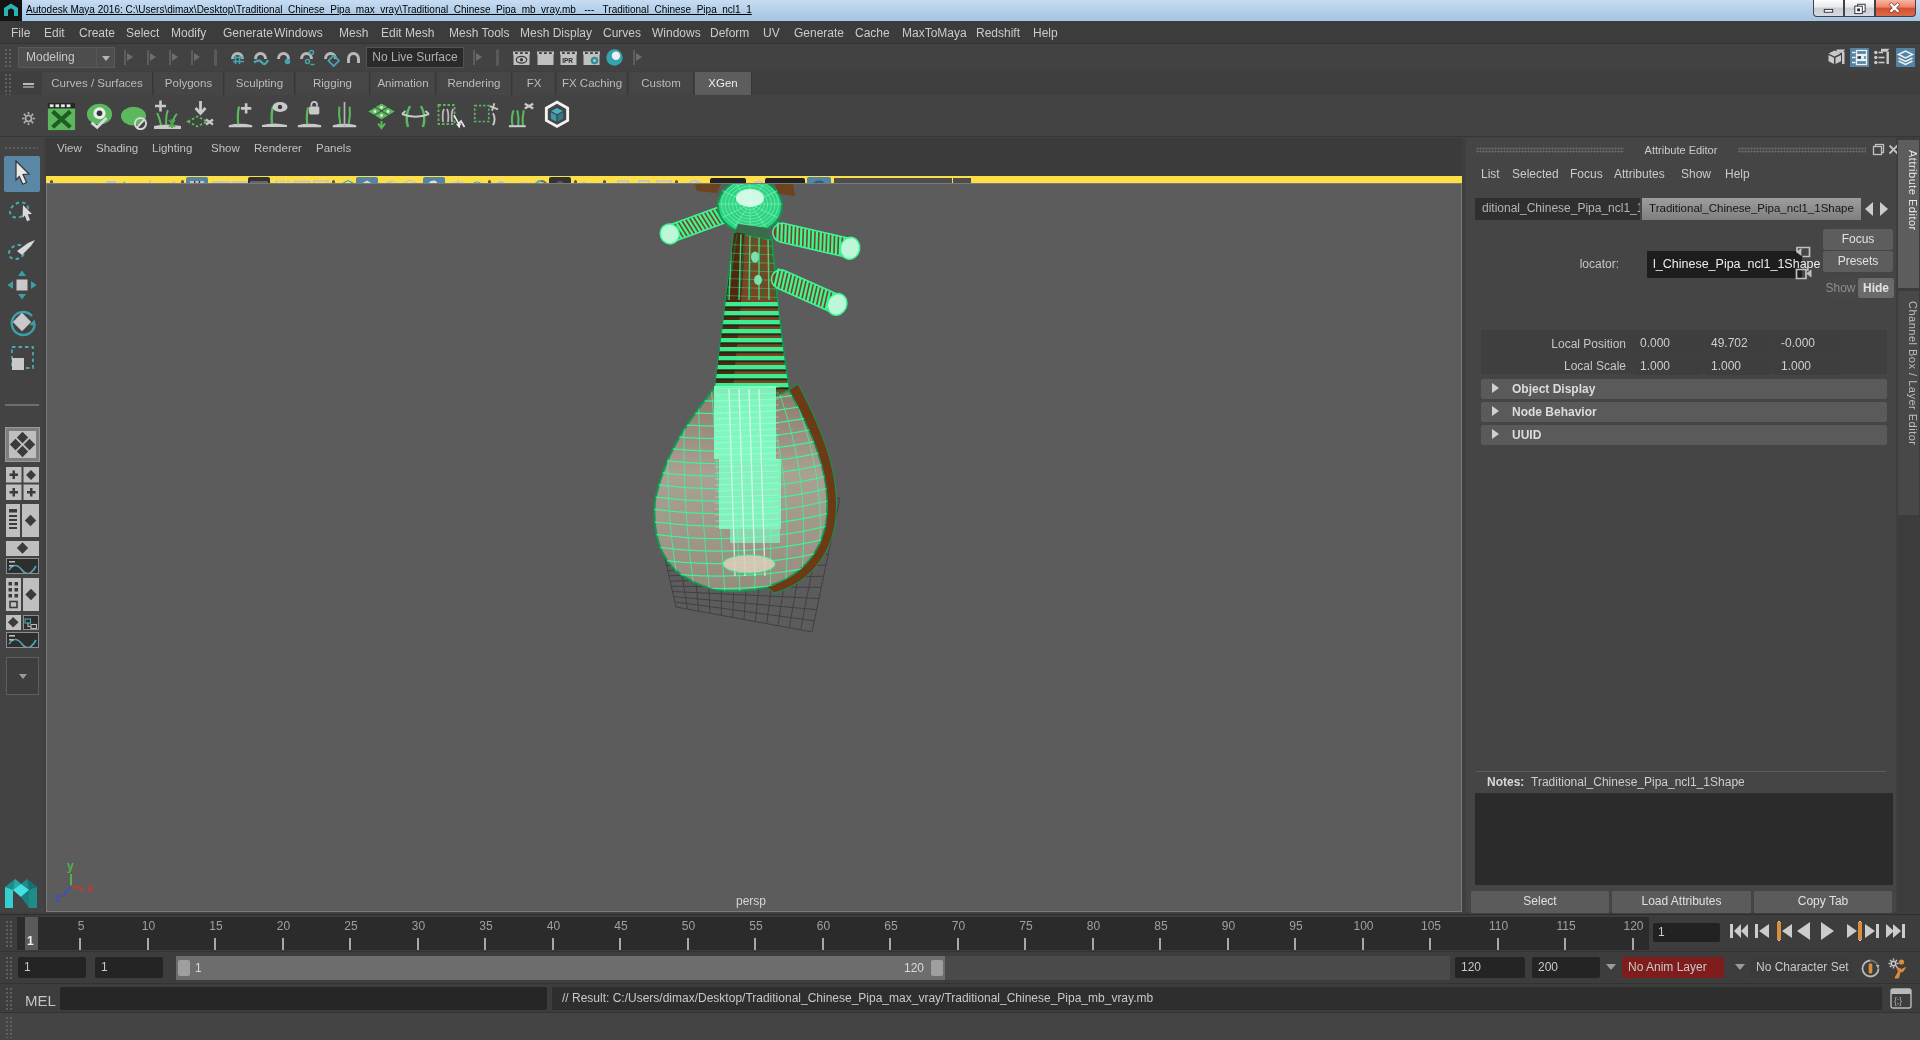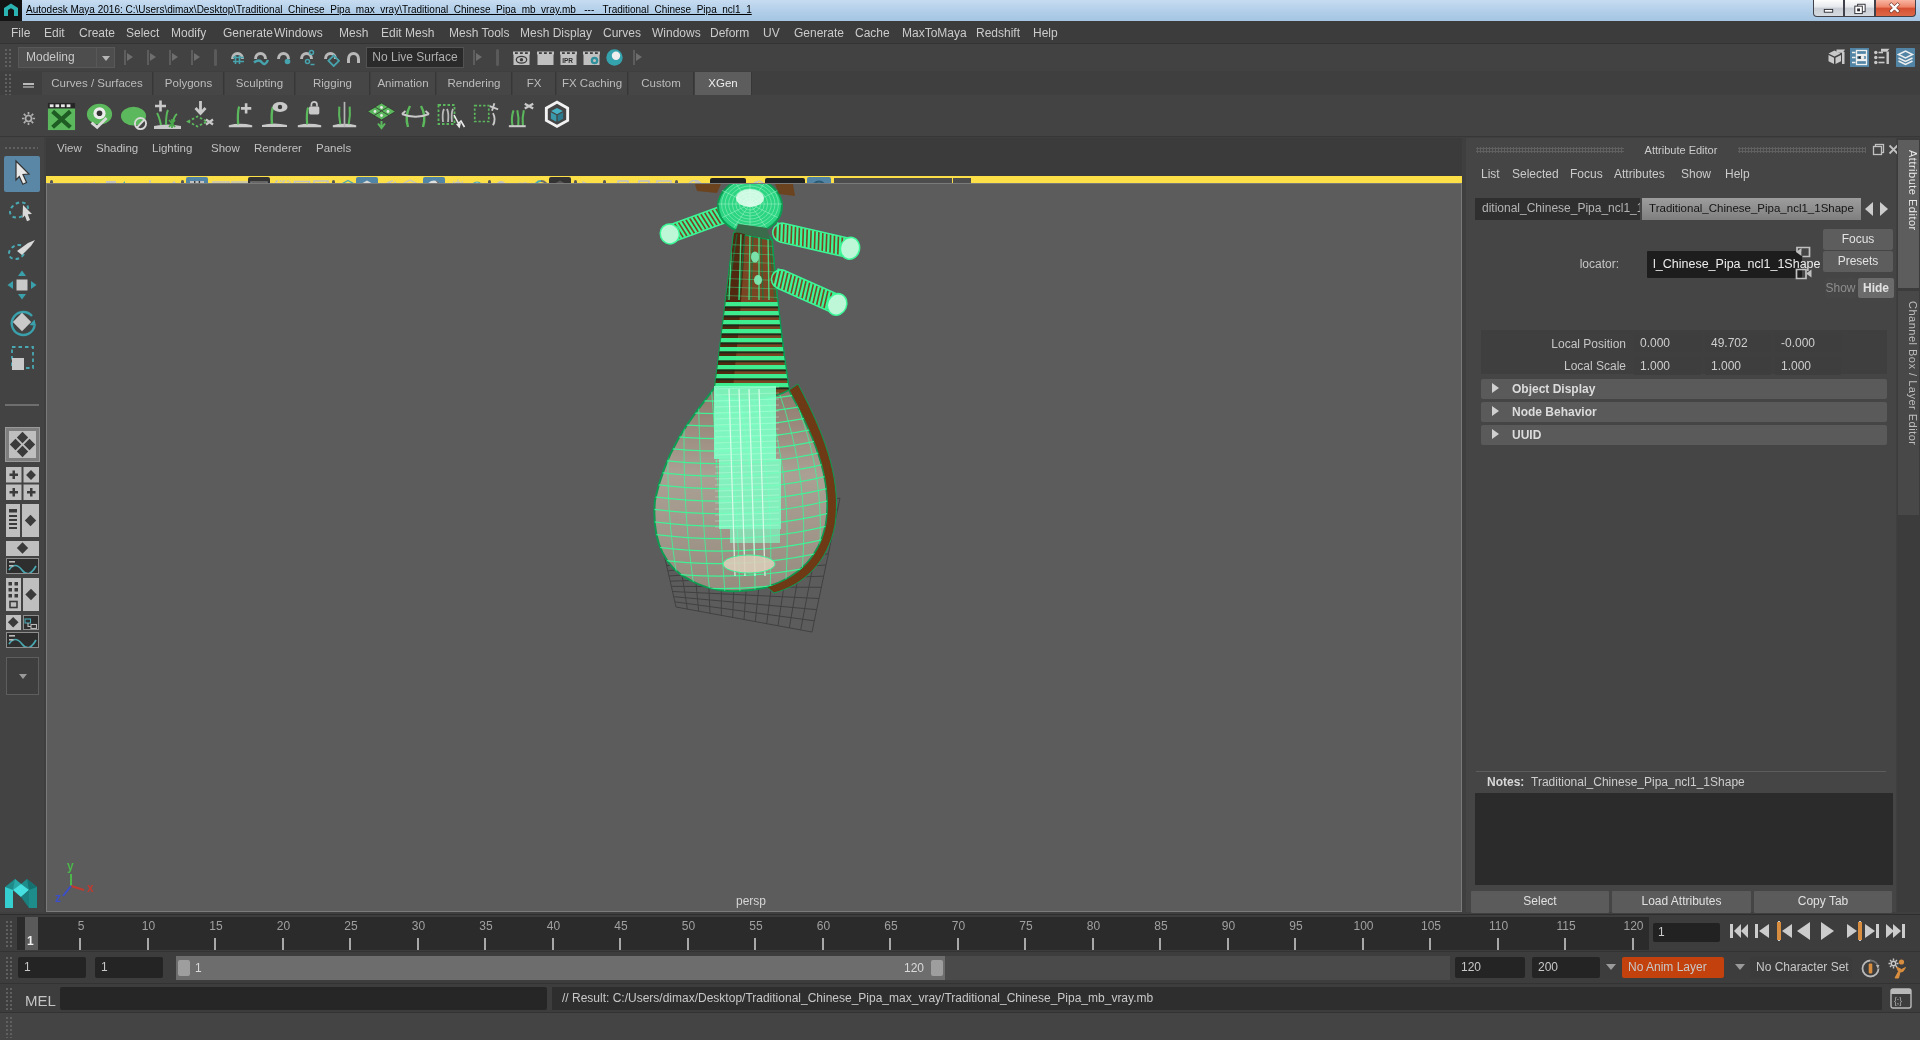--- a/index.html
+++ b/index.html
@@ -1193,21 +1193,21 @@
       <div id="rangebar">
         <div class="rhandle" style="left:2px;"></div>
         <span style="position:absolute; left:19px; top:5px; color:#dadada; font-size:12px;">1</span>
         <span style="position:absolute; right:21px; top:5px; color:#dadada; font-size:12px;">120</span>
         <div class="rhandle" style="right:2px;"></div>
       </div>
     </div>
     <div class="rfield" style="left:1455px; width:70px;">120</div>
     <div class="rfield" style="left:1532px; width:68px;">200</div>
     <div class="abs" style="left:1606px; top:12px; border-left:5px solid transparent; border-right:5px solid transparent; border-top:6px solid #9a9a9a;"></div>
-    <div class="rfield" style="left:1622px; width:102px; background:#c2410c;">No Anim Layer</div>
+    <div class="rfield" style="left:1622px; width:102px; background:#7f1d1d;">No Anim Layer</div>
     <div class="abs" style="left:1735px; top:12px; border-left:5px solid transparent; border-right:5px solid transparent; border-top:6px solid #9a9a9a;"></div>
     <div class="rfield" style="left:1750px; width:102px; background:#3b3b3b;">No Character Set</div>
     <svg class="abs" style="left:1860px; top:6px;" width="21" height="21" viewBox="0 0 21 21">
         <path d="M10.5 2.5 a8 8 0 1 0 8 8" fill="none" stroke="#b9b9b9" stroke-width="1.8"></path>
         <path d="M18.5 10.5 a8 8 0 0 0 -8 -8" fill="none" stroke="#707070" stroke-width="1.8"></path>
         <rect x="8.7" y="5.5" width="3.6" height="10" rx="1" fill="#d98e3f"></rect>
         <path d="M16 7 l3.5 0 l-1.8 3.5 z" fill="#b9b9b9"></path>
       </svg>
     <svg class="abs" style="left:1888px; top:5px;" width="22" height="22" viewBox="0 0 22 22">
         <g fill="#d98e3f">

